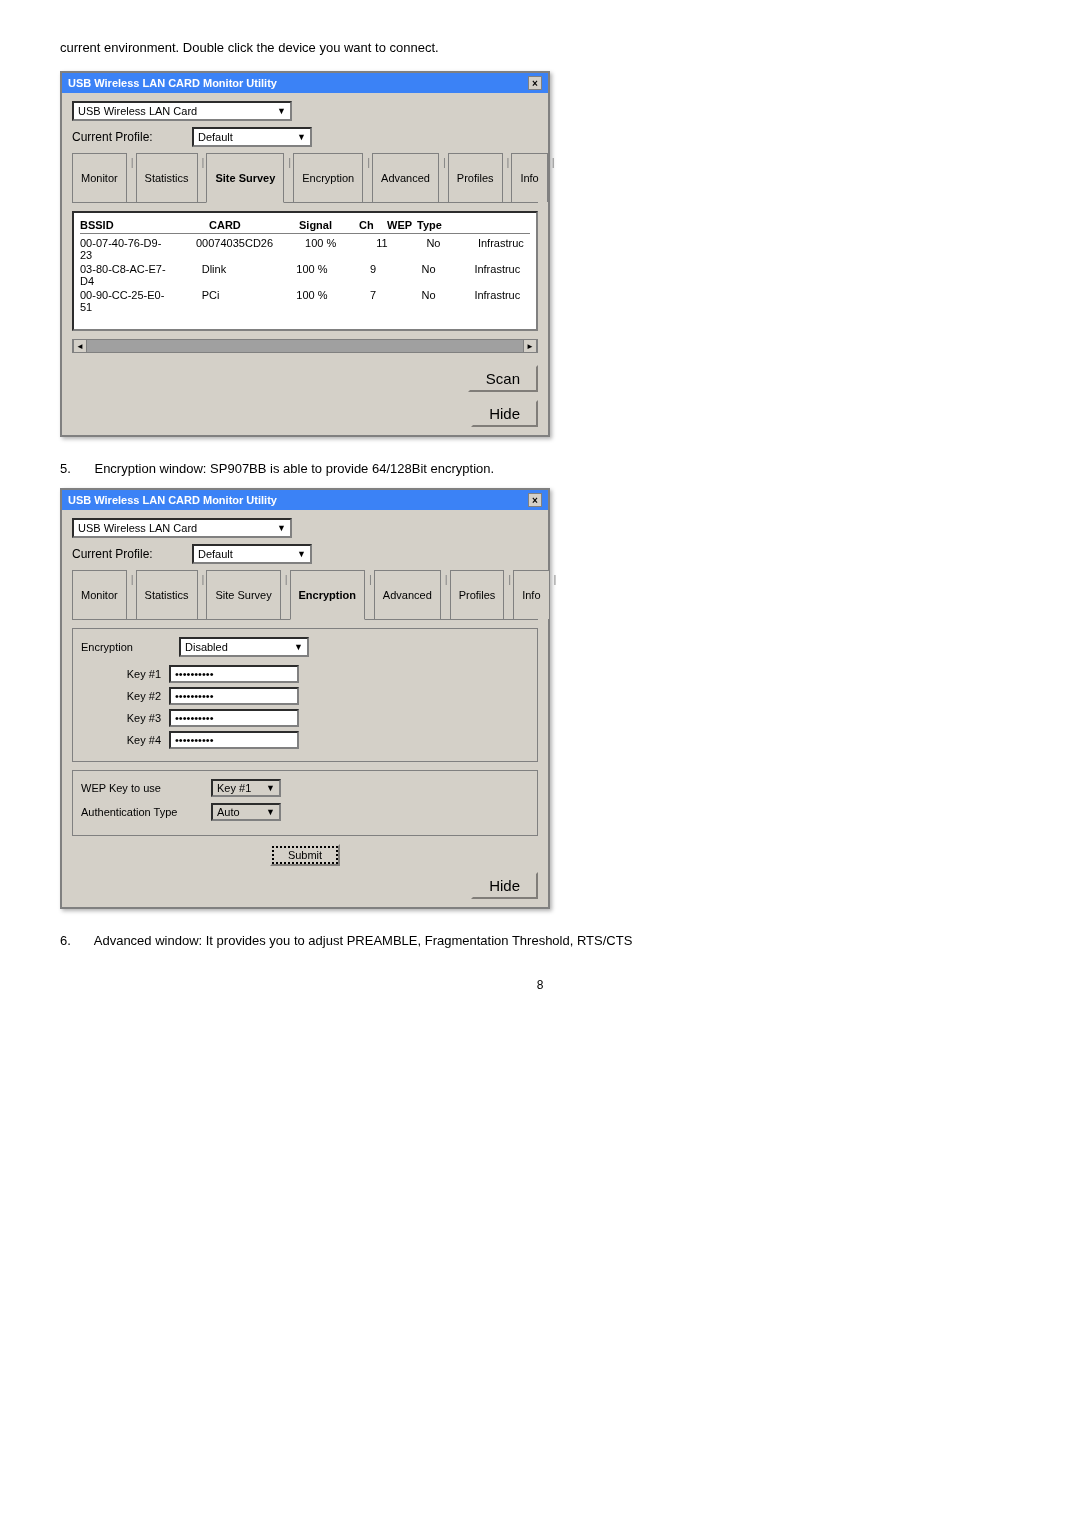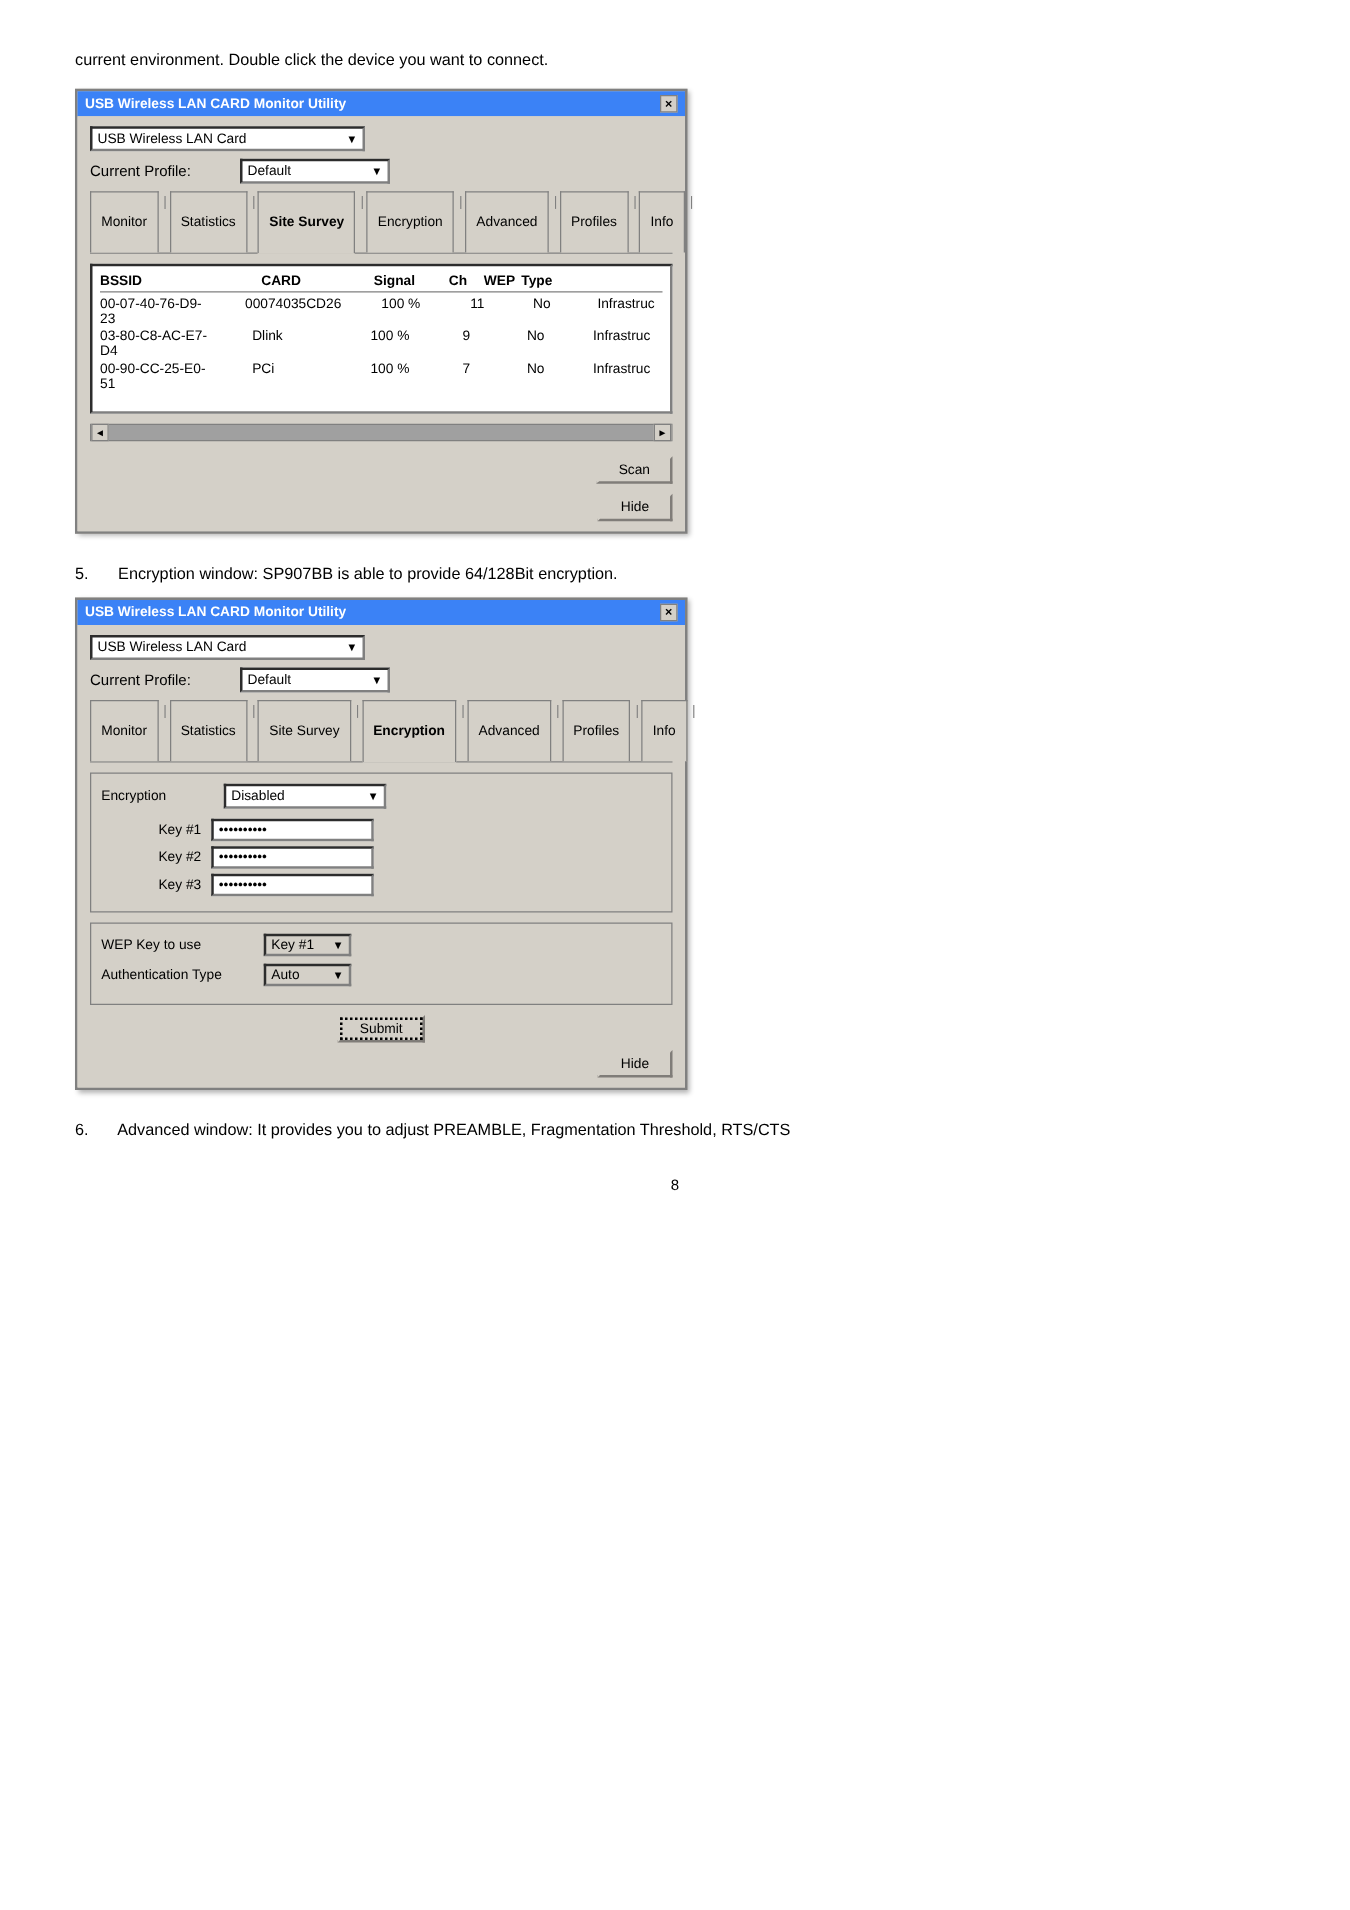--- a/index.html
+++ b/index.html
@@ -177,21 +177,21 @@
 
     .btn-row {
       display: flex;
       justify-content: flex-end;
       margin-bottom: 6px;
     }
 
     .win-btn {
       border: 2px outset #d4d0c8;
       background: #d4d0c8;
-      font-size: 11px;
+      font-size: 15px;
       padding: 3px 16px;
       cursor: pointer;
       min-width: 60px;
       text-align: center;
     }
 
     
     .enc-section {
       border: 1px solid #808080;
       background: #d4d0c8;
@@ -449,20 +449,24 @@
         <input class="enc-input" type="password" value="**********" style="">
       </div>
       <div class="enc-row">
         <span class="enc-label">Key #2</span>
         <input class="enc-input" type="password" value="**********" style="">
       </div>
       <div class="enc-row">
         <span class="enc-label">Key #3</span>
         <input class="enc-input" type="password" value="**********" style="">
       </div>
+      <div class="enc-row">
+        <span class="enc-label">Key #4</span>
+        <input class="enc-input" type="password" value="**********" style="">
+      </div>
     </div>
 
     <div class="wep-section">
       <div class="wep-row">
         <span class="wep-label">WEP Key to use</span>
         <div class="wep-select">
           <span>Key #1</span>
           <span class="win-select-arrow">▼</span>
         </div>
       </div>

